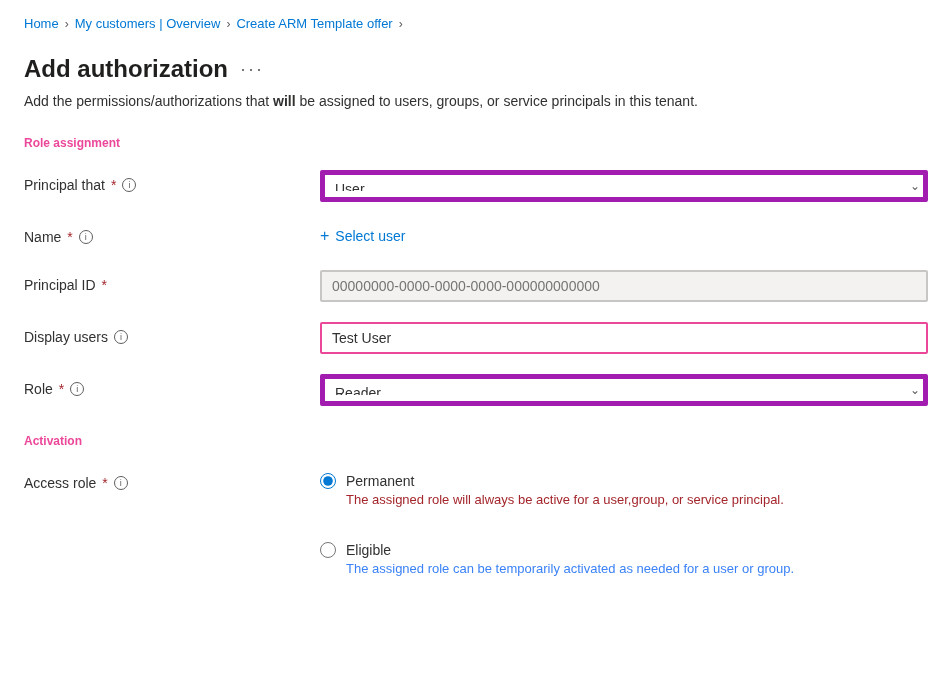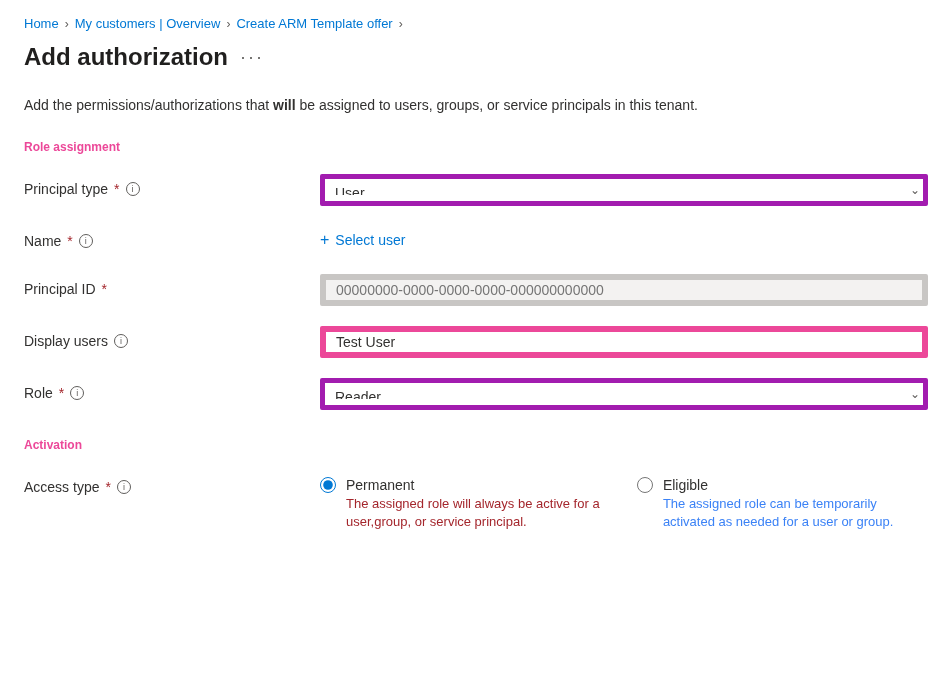--- a/index.html
+++ b/index.html
@@ -8,37 +8,37 @@
       font-size: 14px;
       color: #323130;
       background: #fff;
       padding: 16px 24px;
     }
     .breadcrumb {
       display: flex;
       align-items: center;
       gap: 6px;
       font-size: 13px;
-      margin-bottom: 12px;
+      margin-bottom: 24px;
       flex-wrap: wrap;
     }
     .breadcrumb-link {
       color: #0078d4;
       cursor: pointer;
       text-decoration: none;
     }
     .breadcrumb-sep {
       color: #605e5c;
       font-size: 12px;
     }
     .page-title-row {
       display: flex;
       align-items: center;
       gap: 12px;
-      margin-bottom: 24px;
+      margin-bottom: 8px;
     }
     .page-title {
       font-size: 24px;
       font-weight: 600;
       color: #201f1e;
     }
     .more-options {
       font-size: 18px;
       color: #605e5c;
       cursor: pointer;
@@ -136,39 +136,39 @@
       padding: 6px 0;
     }
     .plus-icon {
       font-size: 16px;
       font-weight: 300;
       line-height: 1;
     }
     .text-input {
       width: 100%;
       padding: 6px 10px;
-      border: 6px solid #ec4899;
+      border: 2px solid #ec4899;
       border-radius: 2px;
       font-size: 14px;
       color: #323130;
       background: #fff;
       height: 32px;
     }
     .text-input.readonly {
       background: #f3f2f1;
       color: #a19f9d;
       cursor: default;
       border-color: #c8c6c4;
     }
     .activation-section {
       margin-top: 20px;
     }
     .radio-group {
       display: flex;
-      flex-direction: row;
+      flex-direction: column;
       gap: 32px;
       padding-top: 4px;
     }
     .radio-option {
       display: flex;
       flex-direction: column;
       gap: 2px;
     }
     .radio-label-row {
       display: flex;
@@ -217,21 +217,21 @@
 <p class="description">
   <span>Add the permissions/authorizations that </span><span class="highlight">will</span><span> be assigned to users, groups, or service principals in this tenant.</span>
 </p>
 
 <div class="form-section">
   <h2 class="section-title">Role assignment</h2>
 
   <div class="form-row">
     <div class="form-label-col">
       <label class="form-label">
-        <span>Principal type</span>
+        <span>Principal that</span>
         <span class="required">*</span>
         <span class="info-icon">i</span>
       </label>
     </div>
     <div class="form-control-col">
       <div class="select-wrapper">
         <select class="select-control">
           <option value="User" selected="">User</option>
           <option value="Group">Group</option>
           <option value="Service Principal">Service Principal</option>
@@ -301,21 +301,21 @@
     </div>
   </div>
 </div>
 
 <div class="activation-section form-section">
   <h2 class="section-title">Activation</h2>
 
   <div class="form-row">
     <div class="form-label-col">
       <label class="form-label">
-        <span>Access type</span>
+        <span>Access role</span>
         <span class="required">*</span>
         <span class="info-icon">i</span>
       </label>
     </div>
     <div class="form-control-col">
       <div class="radio-group">
 
         <div class="radio-option">
           <div class="radio-label-row">
             <input type="radio" class="radio-input" name="access-type" value="permanent" checked="" style="">

